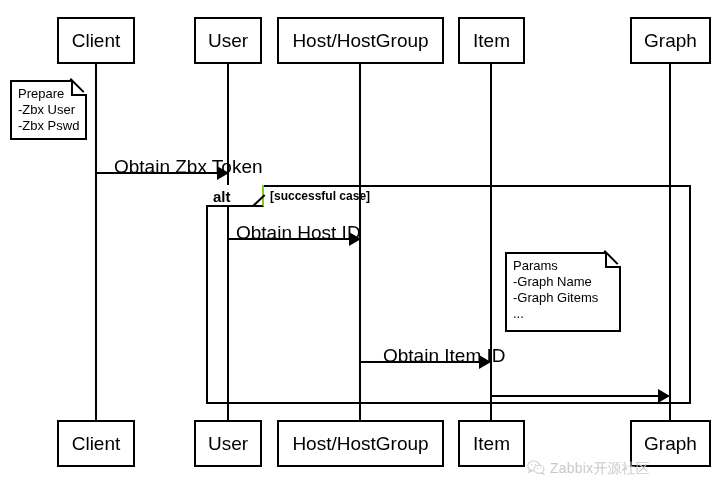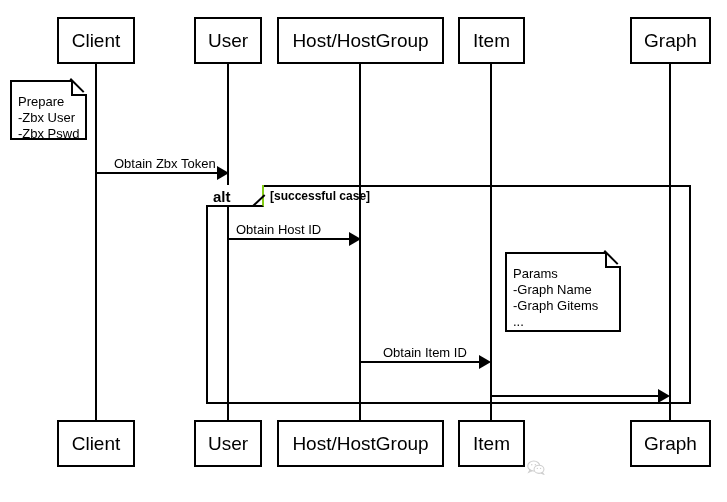--- a/index.html
+++ b/index.html
@@ -82,21 +82,20 @@
   }
   .note .note-text {
     position: absolute;
     left: 8px;
     top: 6px;
     right: 6px;
     font-size: 13px;
     line-height: 16px;
     white-space: pre;
     z-index: 3;
-    margin-top: 8px;
   }
 
   
   .frag {
     position: absolute;
     box-sizing: border-box;
     border: 2px solid #000000;
     background: transparent;
     z-index: 4;
   }
@@ -144,21 +143,21 @@
     position: absolute;
     width: 0;
     height: 0;
     border-top: 7px solid transparent;
     border-bottom: 7px solid transparent;
     border-left: 12px solid #000000;
     z-index: 5;
   }
   .msg-label {
     position: absolute;
-    font-size: 13px;
+    font-size: 19px;
     line-height: 1;
     white-space: nowrap;
     color: #000000;
     z-index: 5;
   }
 
   
   .watermark {
     position: absolute;
     display: flex;
@@ -260,15 +259,16 @@
         <ellipse cx="9" cy="8" rx="8" ry="6.6" fill="none" stroke="#cfcfcf" stroke-width="1.4"></ellipse>
         <path d="M4 13.2 L2.2 16.4 L5.6 14.9 Z" fill="none" stroke="#cfcfcf" stroke-width="1.4"></path>
         <circle cx="6.3" cy="6.4" r="1" fill="#cfcfcf"></circle>
         <circle cx="11.2" cy="6.4" r="1" fill="#cfcfcf"></circle>
         <ellipse cx="16" cy="12.4" rx="6.6" ry="5.4" fill="#ffffff" stroke="#cfcfcf" stroke-width="1.4"></ellipse>
         <path d="M20.5 16.4 L22.2 19 L19.2 17.8 Z" fill="none" stroke="#cfcfcf" stroke-width="1.4"></path>
         <circle cx="13.8" cy="11.2" r="0.9" fill="#cfcfcf"></circle>
         <circle cx="18.1" cy="11.2" r="0.9" fill="#cfcfcf"></circle>
       </svg>
     </span>
+    <span class="wm-text">Zabbix开源社区</span>
   </div>
 
 </div>
 
 </body></html>

